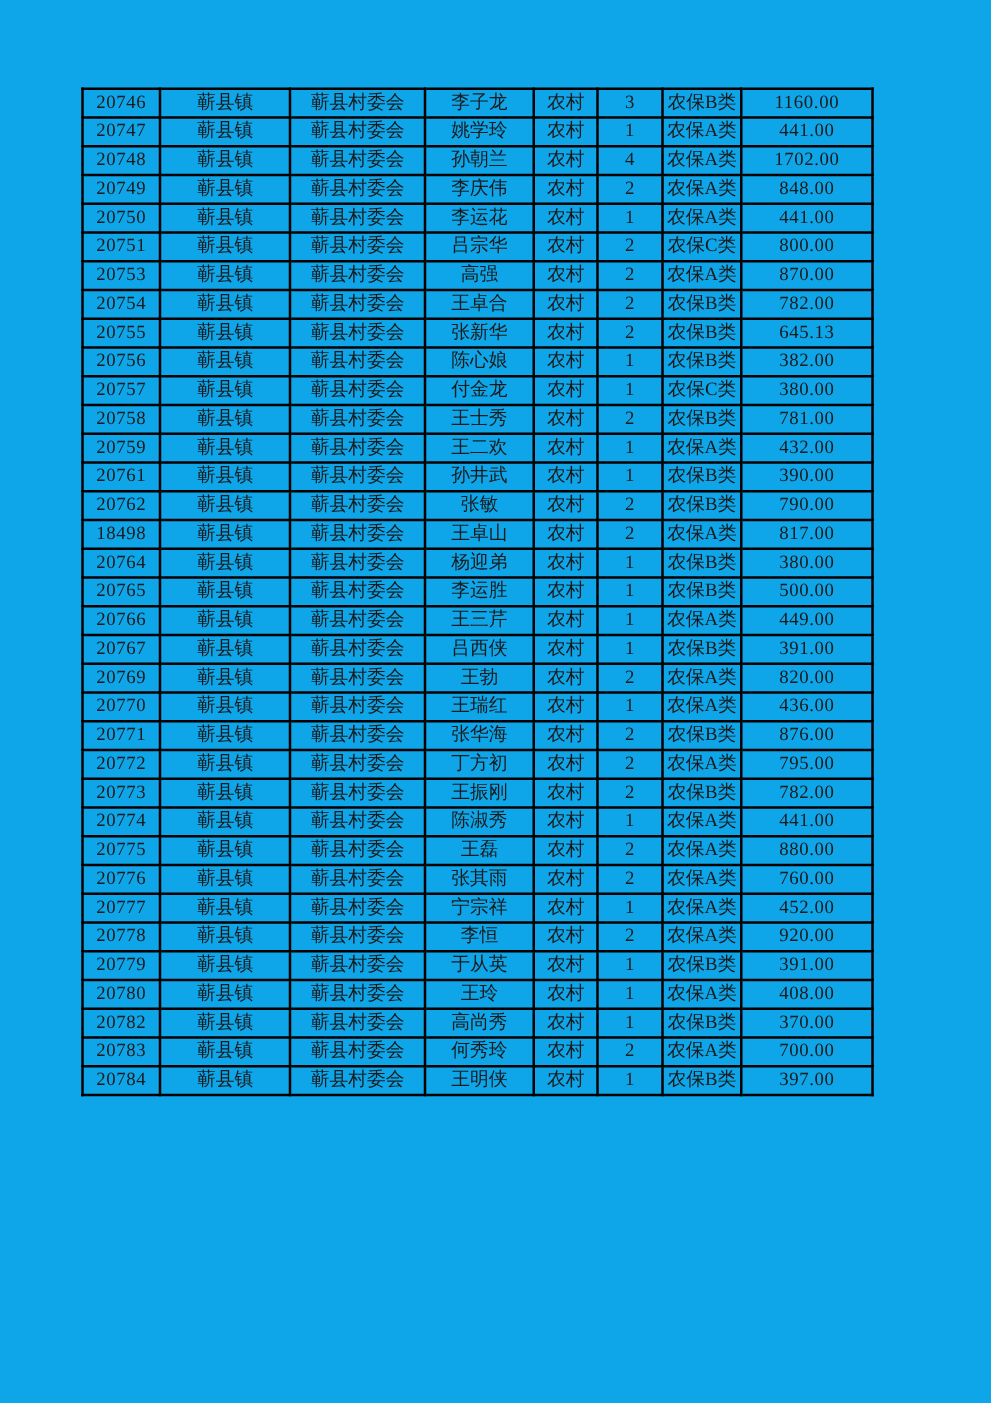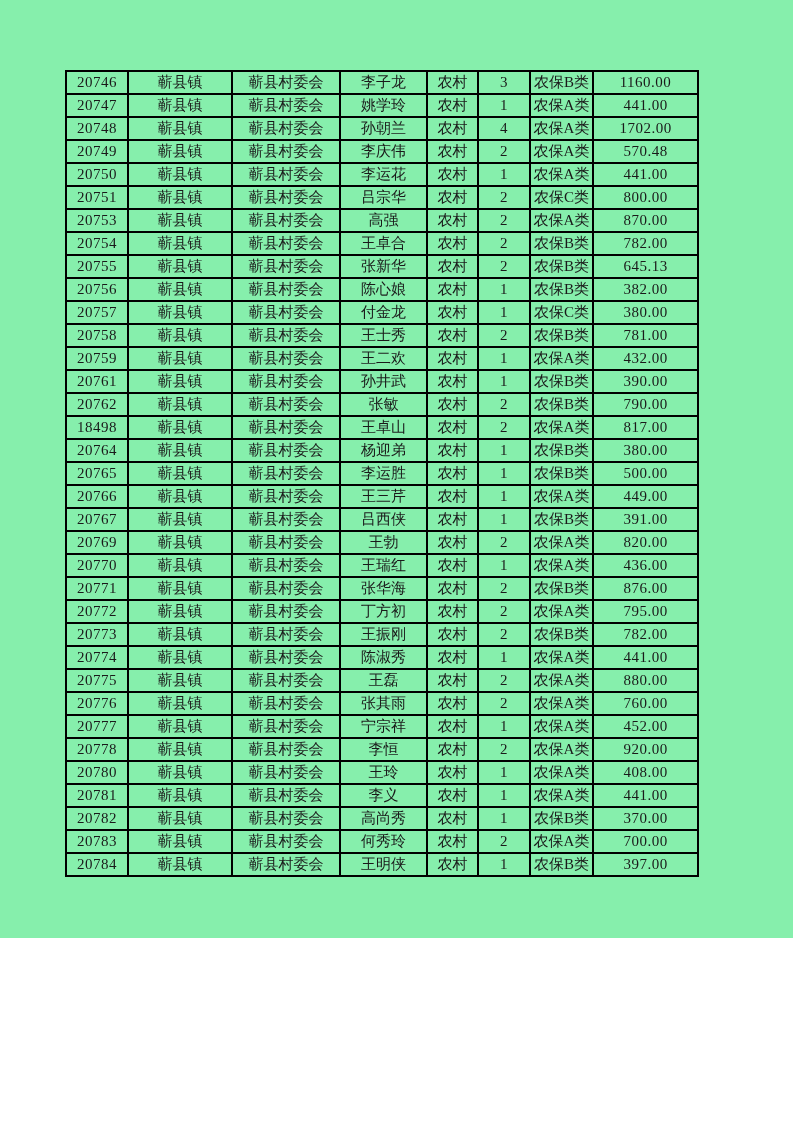--- a/index.html
+++ b/index.html
@@ -13,22 +13,22 @@
     background: #ffffff;
     font-family: "Liberation Serif", "DejaVu Serif", serif;
     position: relative;
     overflow: hidden;
   }
   .sheet {
     position: absolute;
     left: 0;
     top: 0;
     width: 793px;
-    height: 938px;
-    background: #86efac;
+    height: 1122px;
+    background: #0ea5e9;
   }
   table.roster {
     position: absolute;
     left: 65px;
     top: 70px;
     width: 632px;
     border-collapse: collapse;
     table-layout: fixed;
   }
   table.roster td {
@@ -95,21 +95,21 @@
           <td class="num">1702.00</td>
         </tr>
         <tr>
           <td class="num">20749</td>
           <td>蕲县镇</td>
           <td>蕲县村委会</td>
           <td>李庆伟</td>
           <td>农村</td>
           <td class="num">2</td>
           <td>农保A类</td>
-          <td class="num">570.48</td>
+          <td class="num">848.00</td>
         </tr>
         <tr>
           <td class="num">20750</td>
           <td>蕲县镇</td>
           <td>蕲县村委会</td>
           <td>李运花</td>
           <td>农村</td>
           <td class="num">1</td>
           <td>农保A类</td>
           <td class="num">441.00</td>
@@ -358,38 +358,38 @@
           <td class="num">20778</td>
           <td>蕲县镇</td>
           <td>蕲县村委会</td>
           <td>李恒</td>
           <td>农村</td>
           <td class="num">2</td>
           <td>农保A类</td>
           <td class="num">920.00</td>
         </tr>
         <tr>
+          <td class="num">20779</td>
+          <td>蕲县镇</td>
+          <td>蕲县村委会</td>
+          <td>于从英</td>
+          <td>农村</td>
+          <td class="num">1</td>
+          <td>农保B类</td>
+          <td class="num">391.00</td>
+        </tr>
+        <tr>
           <td class="num">20780</td>
           <td>蕲县镇</td>
           <td>蕲县村委会</td>
           <td>王玲</td>
           <td>农村</td>
           <td class="num">1</td>
           <td>农保A类</td>
           <td class="num">408.00</td>
-        </tr>
-        <tr>
-          <td class="num">20781</td>
-          <td>蕲县镇</td>
-          <td>蕲县村委会</td>
-          <td>李义</td>
-          <td>农村</td>
-          <td class="num">1</td>
-          <td>农保A类</td>
-          <td class="num">441.00</td>
         </tr>
         <tr>
           <td class="num">20782</td>
           <td>蕲县镇</td>
           <td>蕲县村委会</td>
           <td>高尚秀</td>
           <td>农村</td>
           <td class="num">1</td>
           <td>农保B类</td>
           <td class="num">370.00</td>

